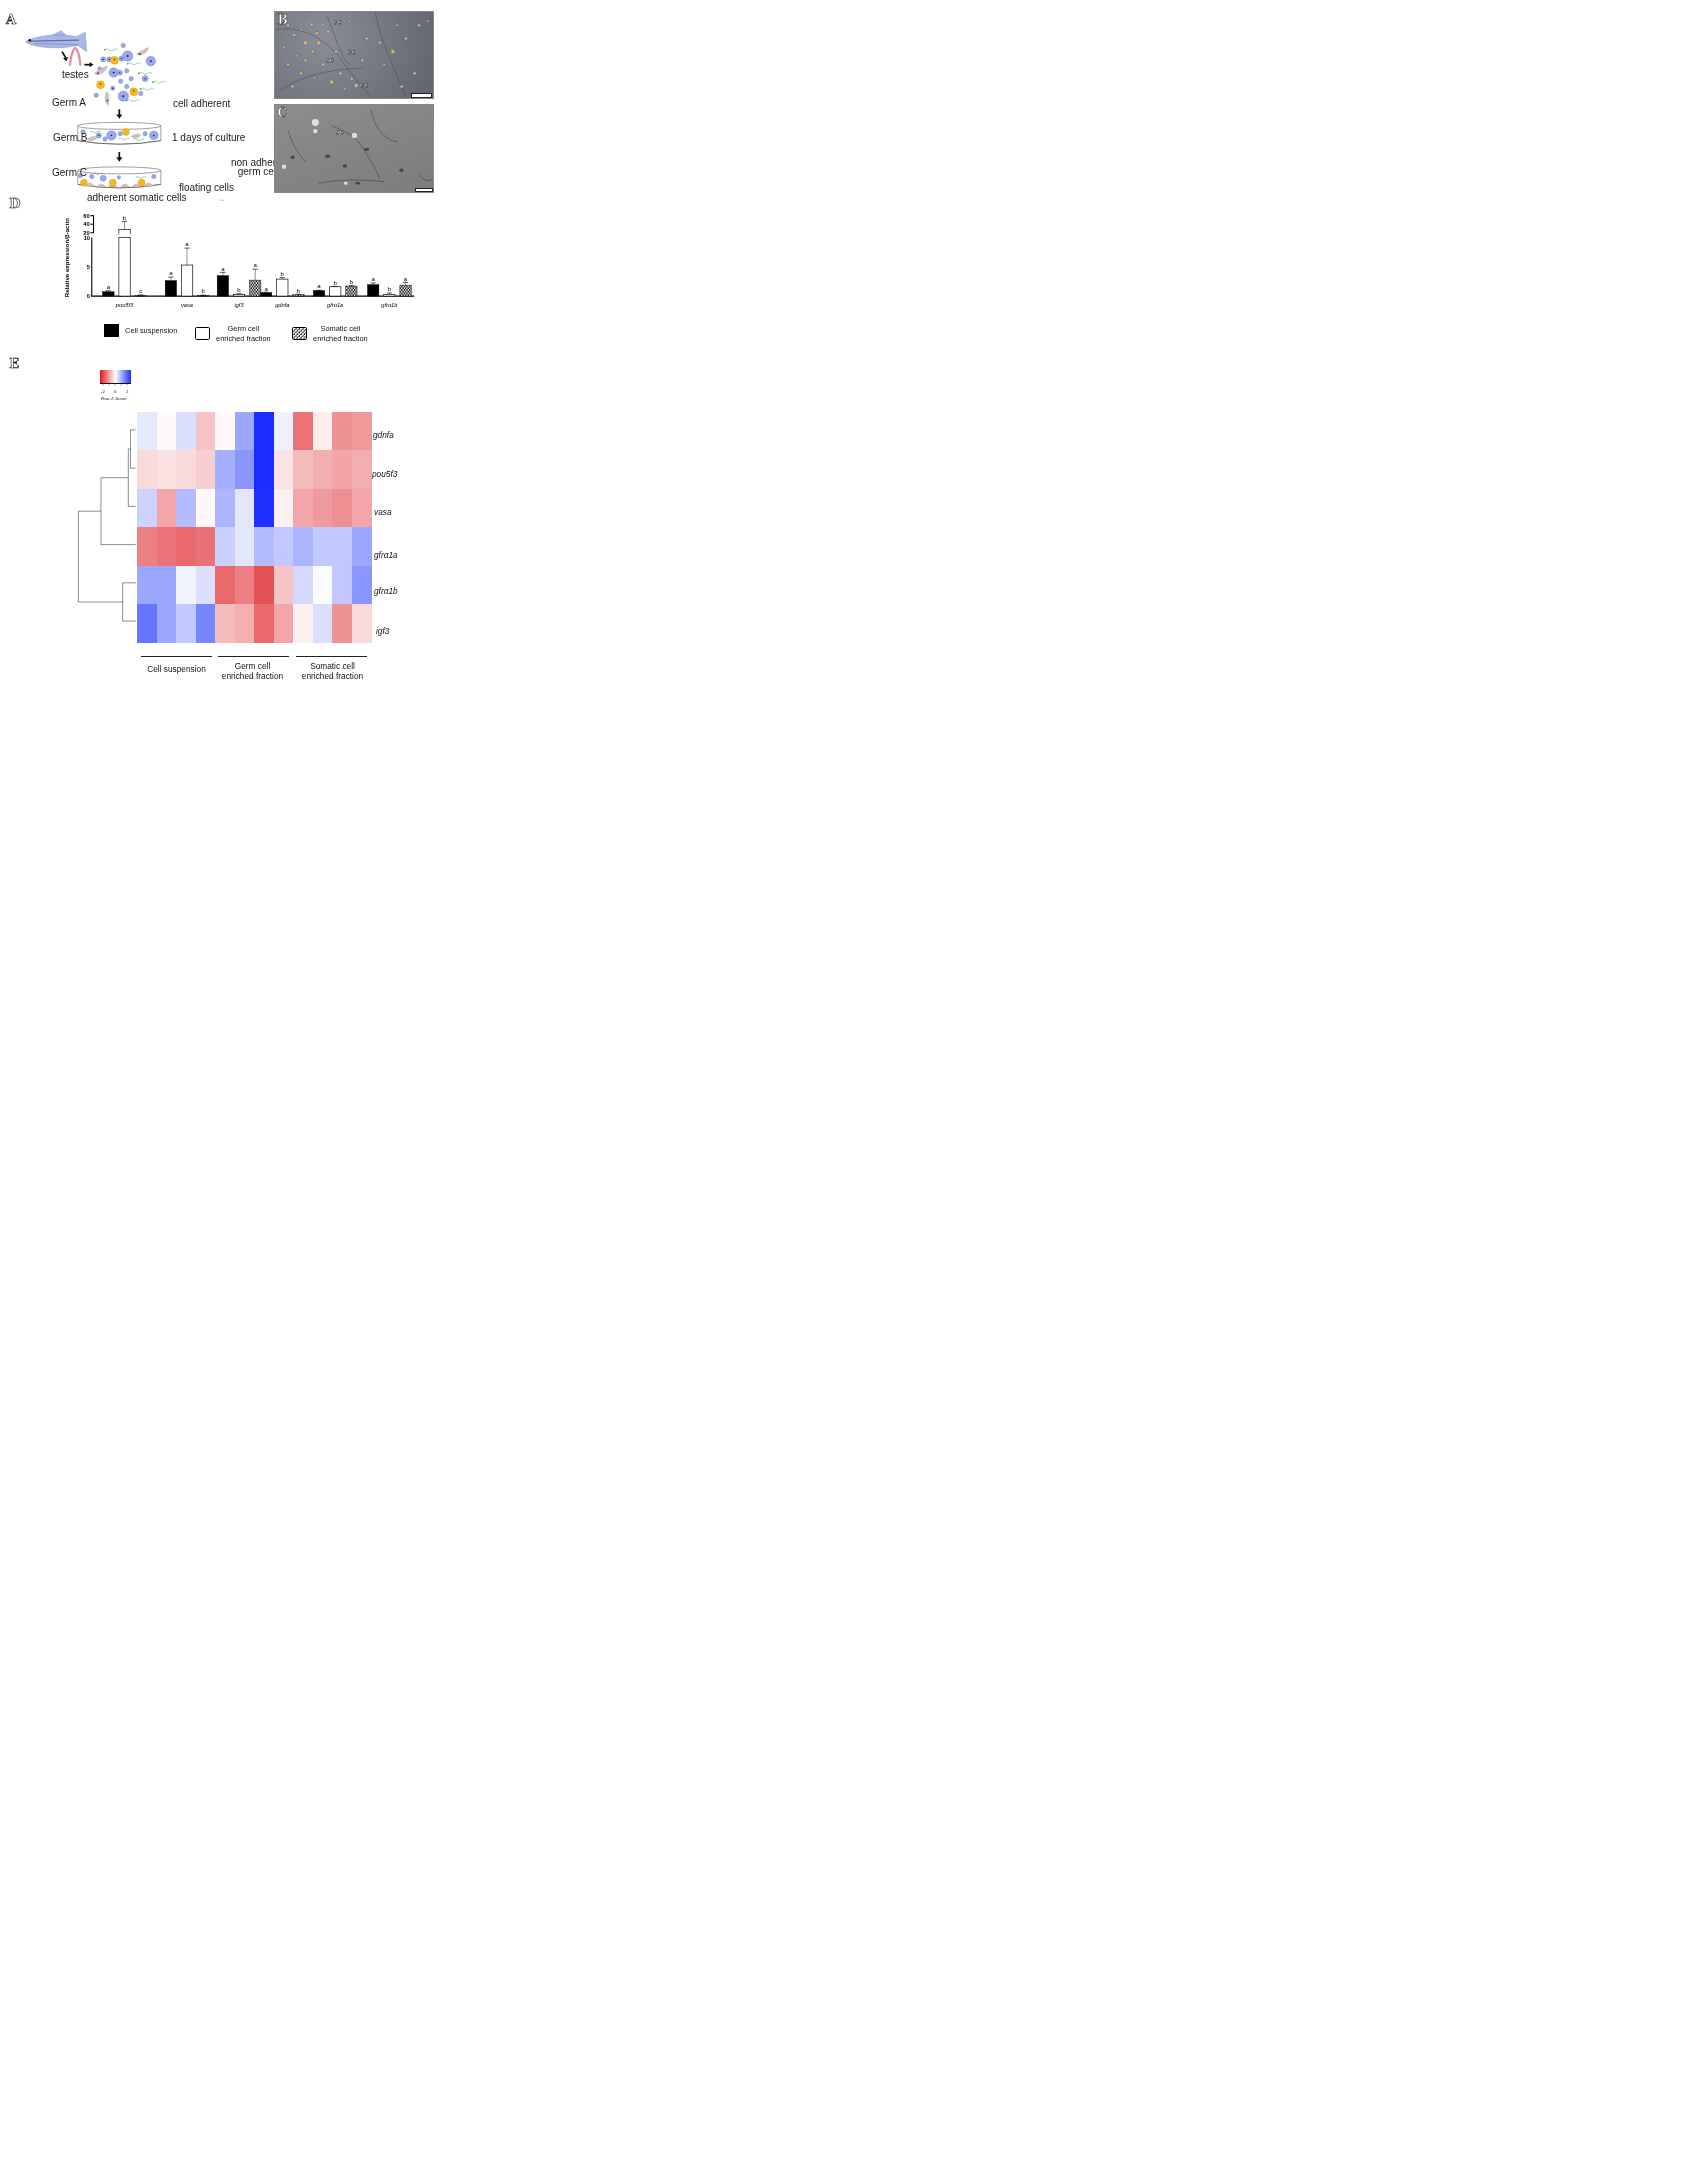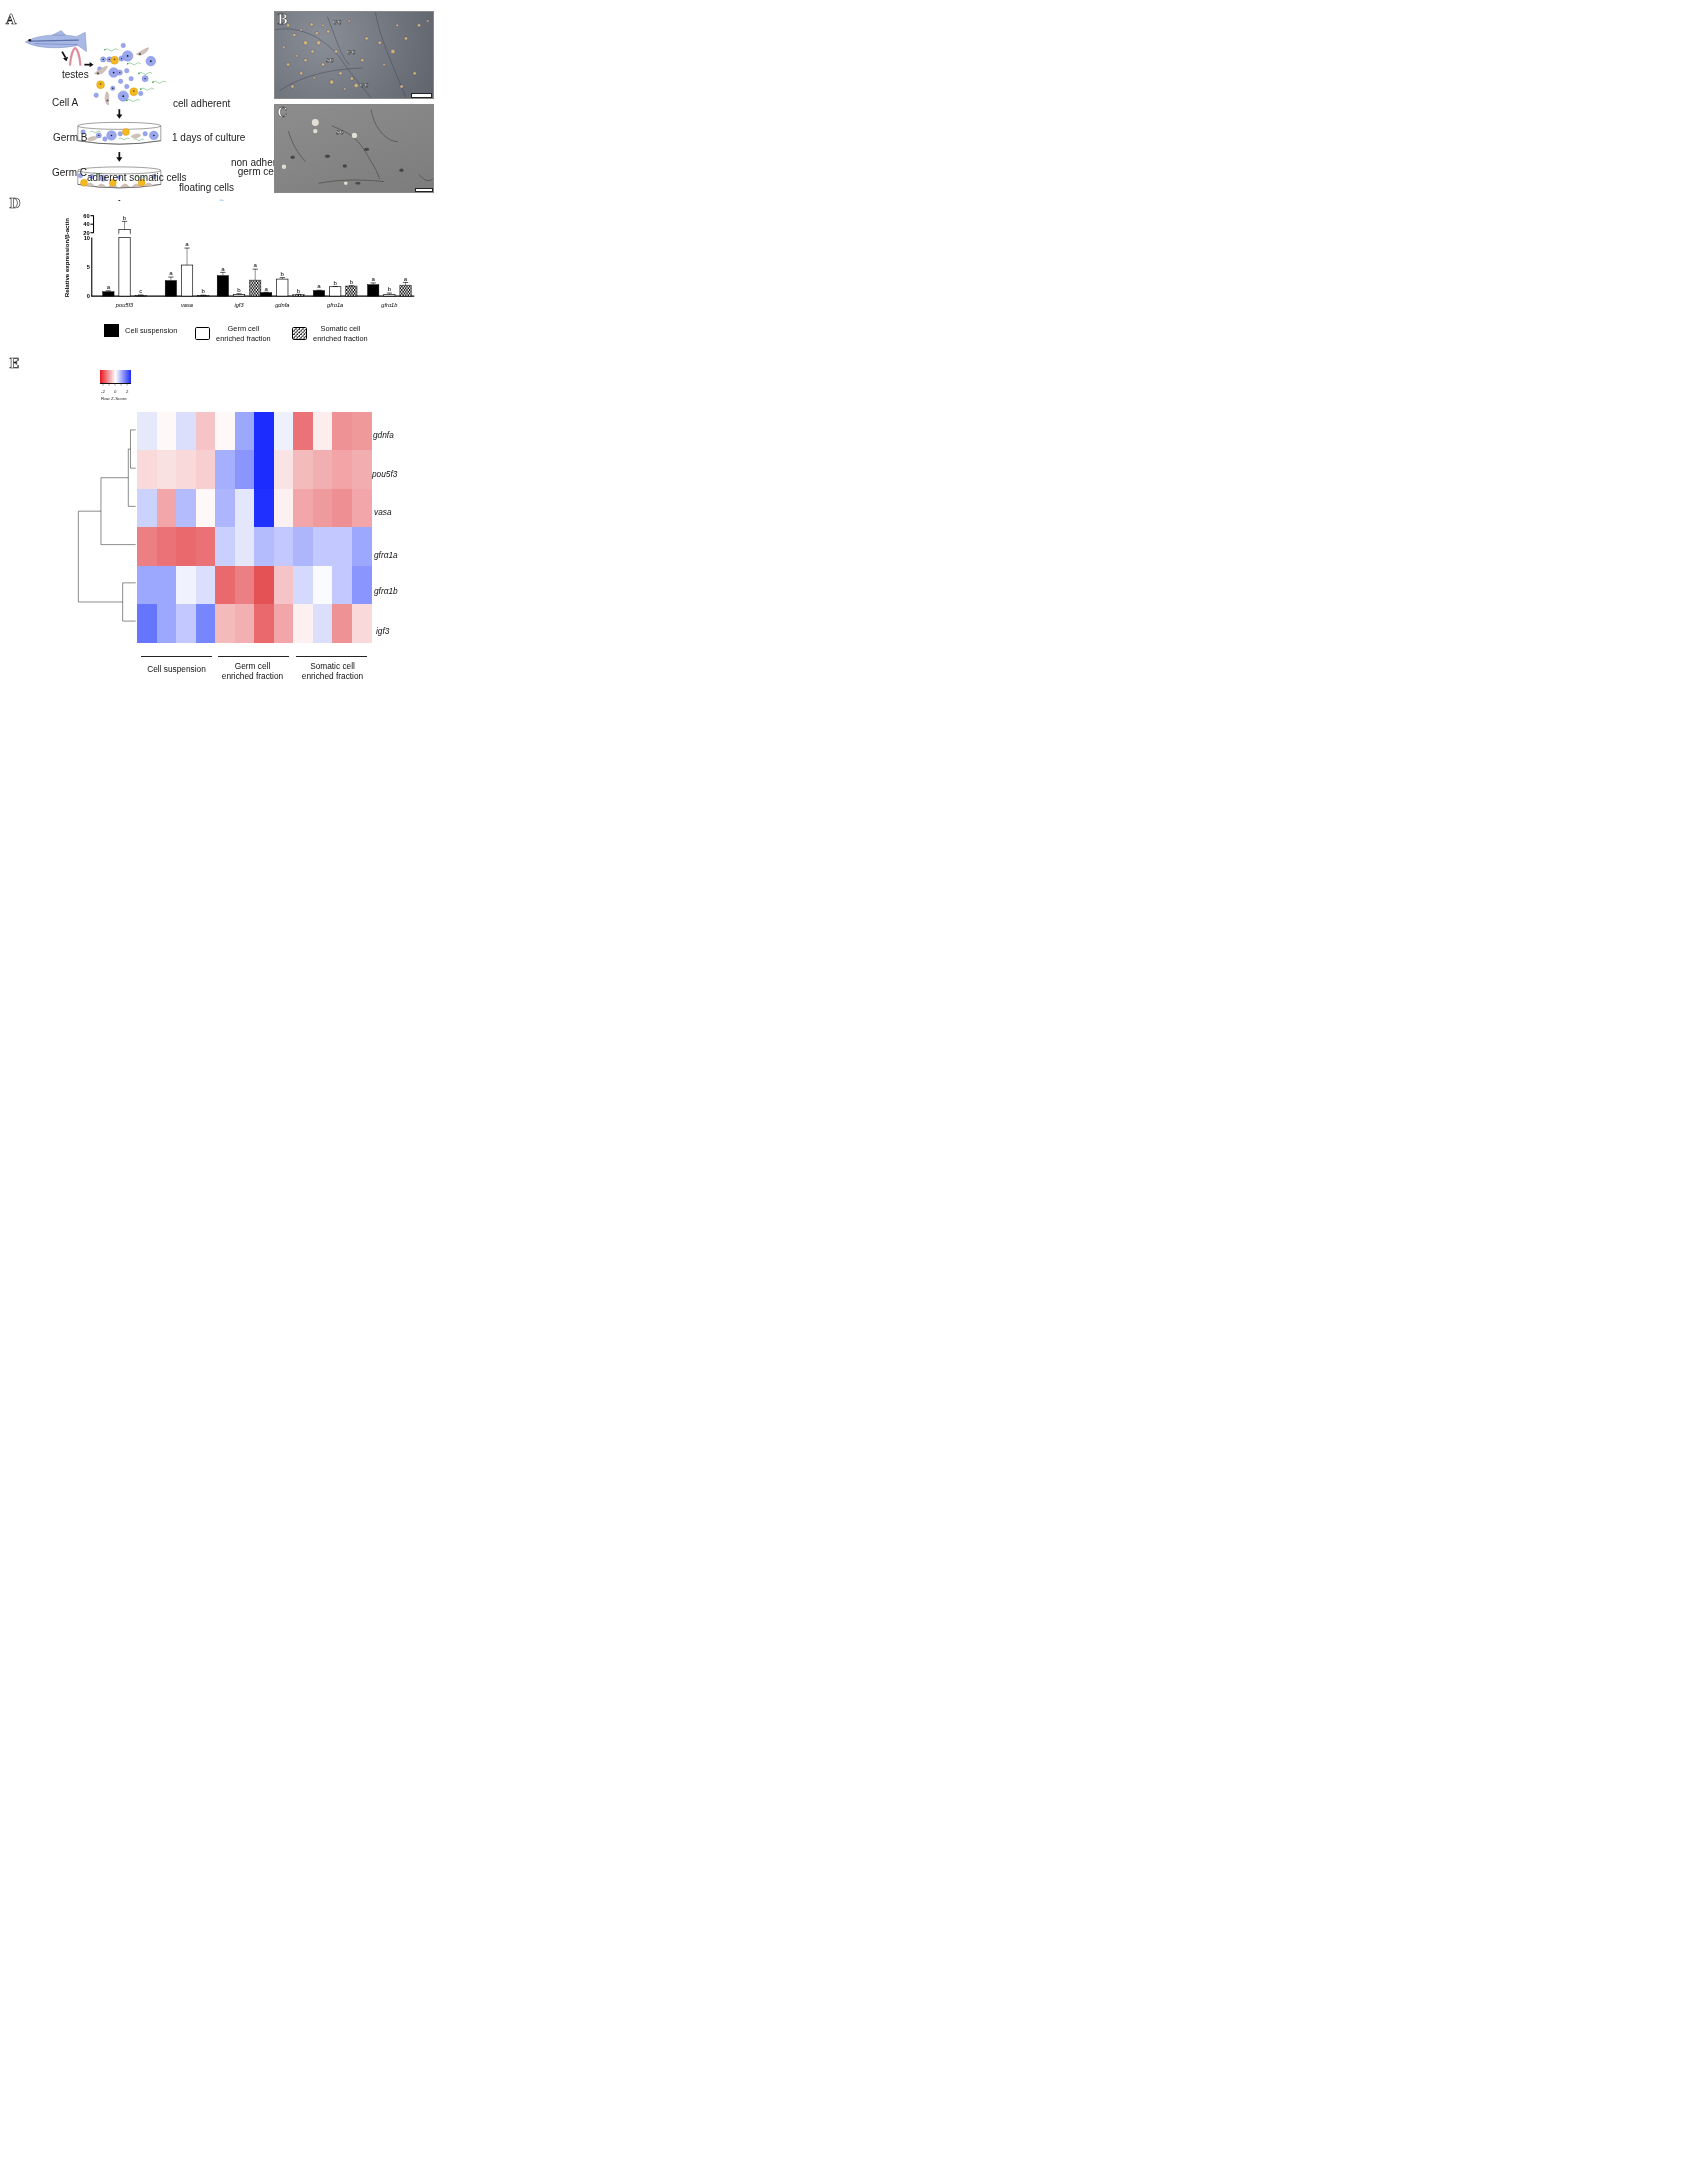--- a/index.html
+++ b/index.html
@@ -203,26 +203,26 @@
       <g stroke="#2a9a3a" fill="none">
           <path d="M462,474 q4,-4 8,0 t8,0 t8,0"></path>
           <path d="M468,508 q4,-4 8,0 t8,0 t8,0"></path>
           <path d="M440,536 q4,-4 8,0 t8,0 t8,0"></path>
         </g>
       <path d="M502,458 L510,458 L510,504 L516,508 L510,512 L510,556 L502,556" fill="none" stroke="#4a90d8" stroke-width="1.2"></path>
     </g>
   </svg>
 
   <div class="diag-text" style="left:62px; top:69px;">testes</div>
-  <div class="diag-text" style="left:52px; top:97px;">Cell A</div>
+  <div class="diag-text" style="left:52px; top:97px;">Germ A</div>
   <div class="diag-text" style="left:173px; top:98px;">cell adherent</div>
   <div class="diag-text" style="left:53px; top:132px;">Germ B</div>
   <div class="diag-text" style="left:172px; top:132px;">1 days of culture</div>
   <div class="diag-text" style="left:52px; top:167px;">Germ C</div>
-  <div class="diag-text" style="left:87px; top:172px;">adherent somatic cells</div>
+  <div class="diag-text" style="left:87px; top:192px;">adherent somatic cells</div>
   <div class="diag-text" style="left:179px; top:182px;">floating cells</div>
   <div class="diag-text" style="left:231px; top:159px; text-align:center; white-space:pre-line; line-height:8.7px;">non adherent
 germ cells</div>
 </div>
 
 <div class="micro" style="left:274px; top:11.4px; width:158px; height:86px; background:
      radial-gradient(circle at 30% 30%, #8a8e96 0%, #70747c 60%, #5f636b 100%);">
   <svg width="158" height="86" class="abs" style="left:0;top:0;" viewBox="0 0 362 196">
     <g fill="none" stroke="#3a3e58" stroke-width="1.2" opacity="0.8">
       <path d="M0,40 C60,30 120,60 160,120 C180,150 200,170 220,196"></path>

